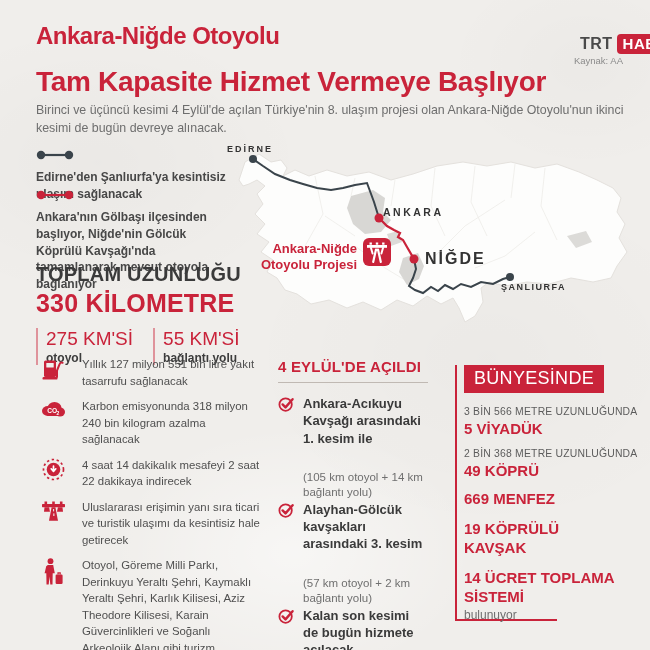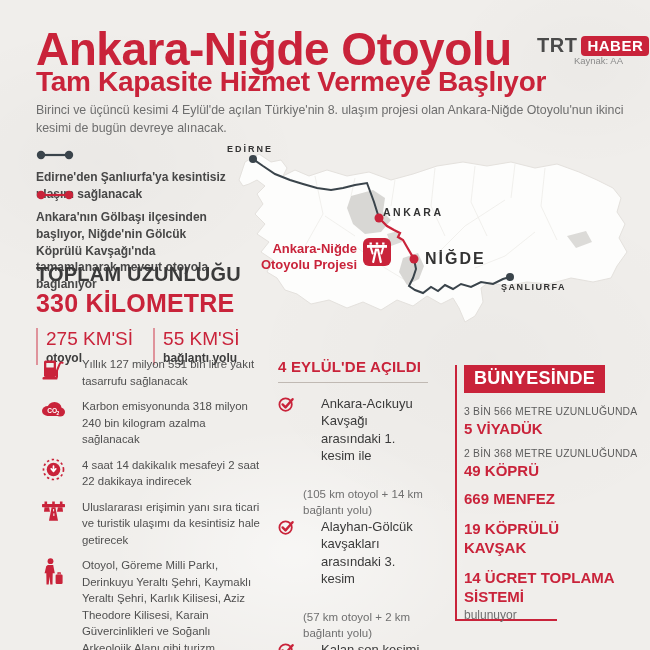--- a/index.html
+++ b/index.html
@@ -9,28 +9,28 @@
     position:relative; width:650px; height:650px; overflow:hidden;
     background-color:#f0eeeb;
     background-image:
       radial-gradient(ellipse 300px 200px at 15% 25%, rgba(0,0,0,0.025), transparent 70%),
       radial-gradient(ellipse 350px 250px at 75% 55%, rgba(0,0,0,0.02), transparent 70%),
       radial-gradient(ellipse 260px 180px at 45% 85%, rgba(255,255,255,0.5), transparent 70%),
       radial-gradient(ellipse 200px 150px at 90% 10%, rgba(0,0,0,0.02), transparent 70%);
   }
 
   
-  .title{ position:absolute; left:36px; top:22px; font-size:46px; font-weight:700;
+  .title{ position:absolute; left:36px; top:22px; font-size:24px; font-weight:700;
           letter-spacing:-0.5px; color:#c9233a; }
   .subtitle{ position:absolute; left:36px; top:66px; font-size:28px; font-weight:700;
           letter-spacing:-0.3px; color:#c9233a; white-space:nowrap; }
   .lede{ position:absolute; left:36px; top:102px; width:592px; font-size:12.4px;
           color:#6e6e6e; line-height:1.42; }
   .logo{ position:absolute; left:537px; top:34px; display:flex; align-items:center; gap:4px; }
-  .logo-trt{ font-size:20px; font-weight:700; color:#4a4a4a; letter-spacing:0.5px; }
+  .logo-trt{ font-size:16px; font-weight:700; color:#4a4a4a; letter-spacing:0.5px;margin-left:43px; }
   .logo-haber{ font-size:15px; font-weight:700; color:#ffffff; background:#c9233a;
           padding:1px 6px 2px; border-radius:4px; letter-spacing:0.5px; }
   .logo-source{ position:absolute; left:537px; top:55px; width:86px; text-align:right;
           font-size:9.5px; color:#8b8b8b; }
 
   
   .fact{ position:absolute; left:36px; width:192px; }
   .fact-text{ font-size:12px; font-weight:700; color:#474747; line-height:1.4; margin-top:5px; }
   .fact1{ top:146px; } .fact2{ top:186px; }
 
@@ -59,29 +59,29 @@
   .proj-label{ position:absolute; left:36px; top:105px; width:116px; text-align:right;
       font-size:13px; font-weight:700; color:#c9233a; line-height:1.25; }
   .proj-badge{ position:absolute; left:158px; top:102px; width:28px; height:28px; }
 
   
   .opened{ position:absolute; left:278px; top:358px; width:150px; }
   .op-title{ font-size:15px; font-weight:700; color:#c9233a; letter-spacing:0.2px; }
   .op-rule{ border:none; border-top:1px solid #c0b9b3; margin:7px 0 12px; }
   .op-item{ display:flex; gap:8px; }
   .op-icon{ flex:0 0 17px; padding-top:1px; }
-  .op-text{ font-size:13px; font-weight:400; color:#3a3a3a; line-height:1.33; width:122px;margin-left:18px; }
+  .op-text{ font-size:13px; font-weight:700; color:#3a3a3a; line-height:1.33; width:122px; }
   .op-note{ font-size:11.5px; color:#6f6f6f; line-height:1.35; margin:23px 0 0 25px; width:120px; }
 
   
   .contains{ position:absolute; left:455px; top:365px; width:186px; padding-left:9px; }
   .contains-border{ position:absolute; left:455px; top:365px; width:102px; height:256px;
       border-left:2px solid #c9233a; border-bottom:2px solid #c9233a; }
   .c-title{ display:inline-block; background:#c9233a; color:#ffffff; font-size:18px;
-      font-weight:700; padding:3px 10px 4px; letter-spacing:0.3px; }
+      font-weight:400; padding:3px 10px 4px; letter-spacing:0.3px; }
   .c-items{ margin-top:13px; }
   .c-note{ font-size:10.4px; color:#5c5c5c; letter-spacing:0.2px; }
   .c-value{ font-size:15px; font-weight:700; color:#c9233a; margin-top:2px; line-height:1.3; width:150px; }
   .c-item{ margin-bottom:9px; }
   .c-item.value-only{ margin-bottom:10px; }
   .c-footer{ font-size:12px; color:#6f6f6f; margin-top:1px; }
 </style>
 </head>
 <body>
 

